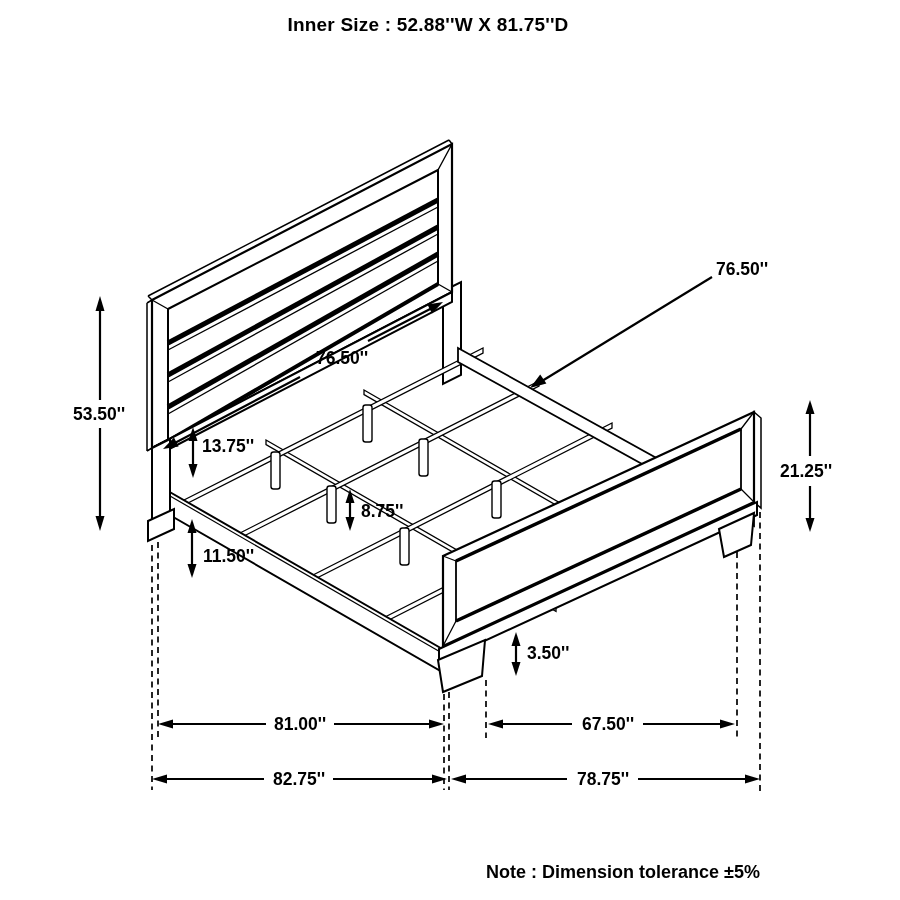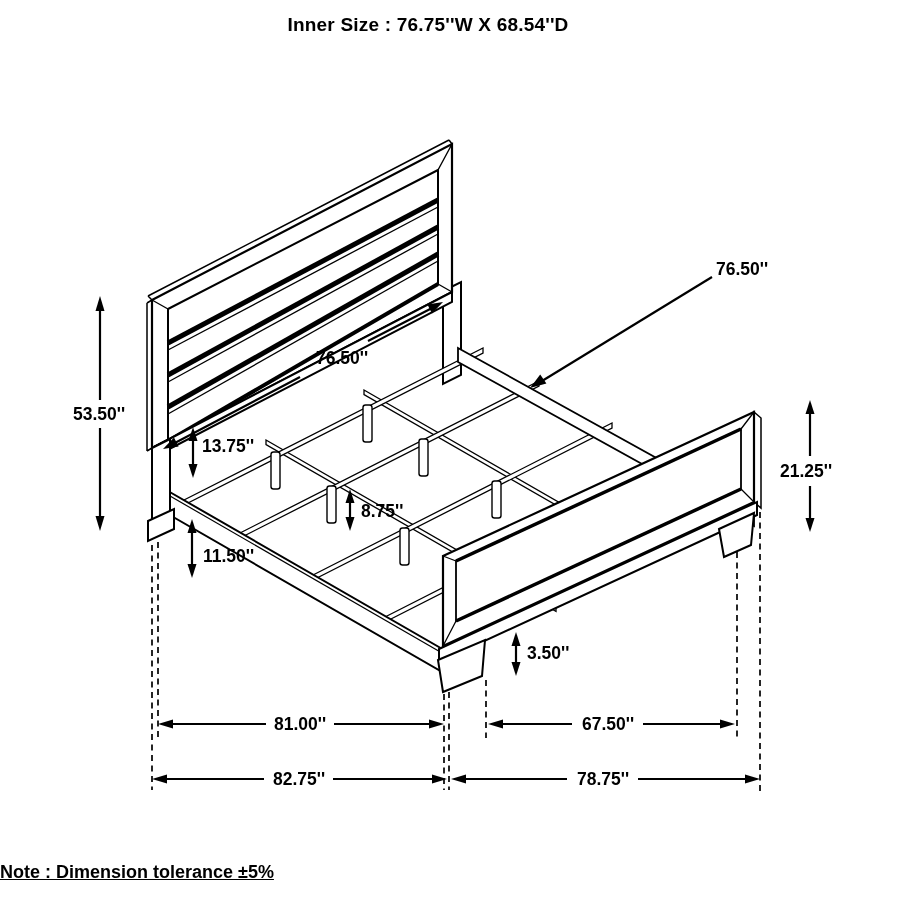--- a/index.html
+++ b/index.html
@@ -1,35 +1,35 @@
 <!DOCTYPE html>
 <html><head>
 <meta charset="utf-8">
 <style>
   html,body{margin:0;padding:0;background:#ffffff;width:900px;height:900px;overflow:hidden;}
   .canvas{position:relative;width:900px;height:900px;background:#fff;
           font-family:"Liberation Sans",sans-serif;}
   .title{position:absolute;top:14px;left:0;width:856px;text-align:center;
          font-size:19px;font-weight:bold;color:#000;letter-spacing:.2px;}
-  .note{position:absolute;top:862px;left:0;width:760px;text-align:left;
-        font-size:18px;font-weight:bold;color:#000;text-decoration:underline;}
+  .note{position:absolute;top:862px;left:0;width:760px;text-align:right;
+        font-size:18px;font-weight:bold;color:#000;}
   svg{position:absolute;top:0;left:0;}
   svg text{font-family:"Liberation Sans",sans-serif;font-weight:bold;font-size:17.5px;fill:#000;}
   .ln{stroke:#000;fill:none}
   .wht{fill:#fff;stroke:#000}
   .dim{stroke:#000;stroke-width:2.2;fill:none}
   .dash{stroke:#000;stroke-width:1.7;fill:none;stroke-dasharray:6 4.5}
   .ah{fill:#000;stroke:none}
 </style>
 </head>
 <body>
 
 <div class="canvas">
 
-  <div class="title">Inner Size : 76.75''W X 68.54''D</div>
+  <div class="title">Inner Size : 52.88''W X 81.75''D</div>
 
   <svg width="900" height="900" viewBox="0 0 900 900">
 
     <path class="wht" stroke-width="2" d="M443,291 L461,282 L461,375 L443,384 Z"></path>
 
     <g>
       <path class="ln" stroke-width="1.5" d="M148,296 L449,140 M148,296 L152,300 M449,140 L452,144"></path>
       <path class="ln" stroke-width="1.5" d="M147,303 L147,451 M147,303 L152,300 M147,451 L152,448"></path>
       <path class="wht" stroke-width="2.2" d="M152,300 L452,144 L452,292 L152,448 Z"></path>
       <path class="wht" stroke-width="2" d="M168,309 L438,170 L438,284 L168,441 Z"></path>

